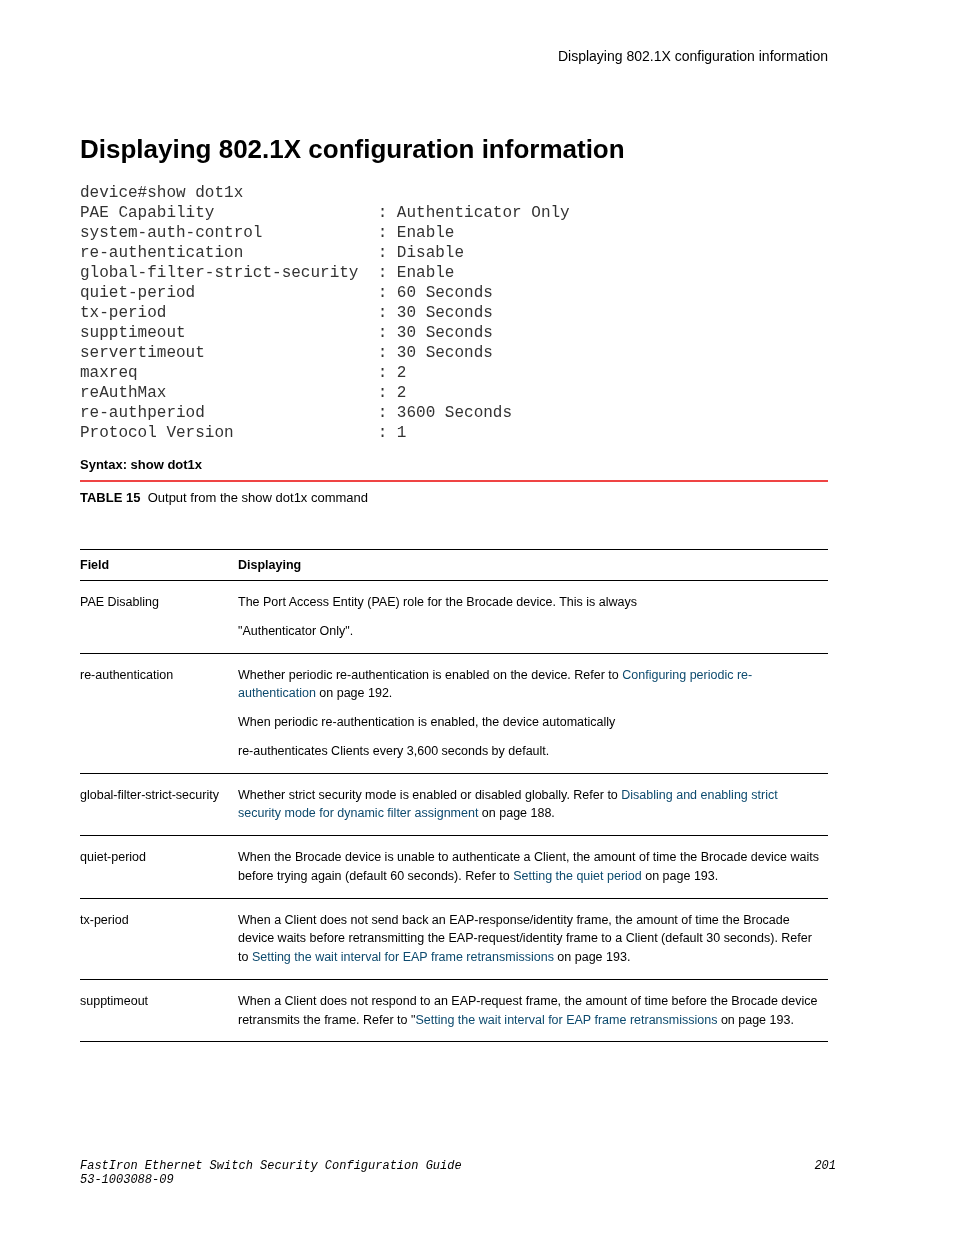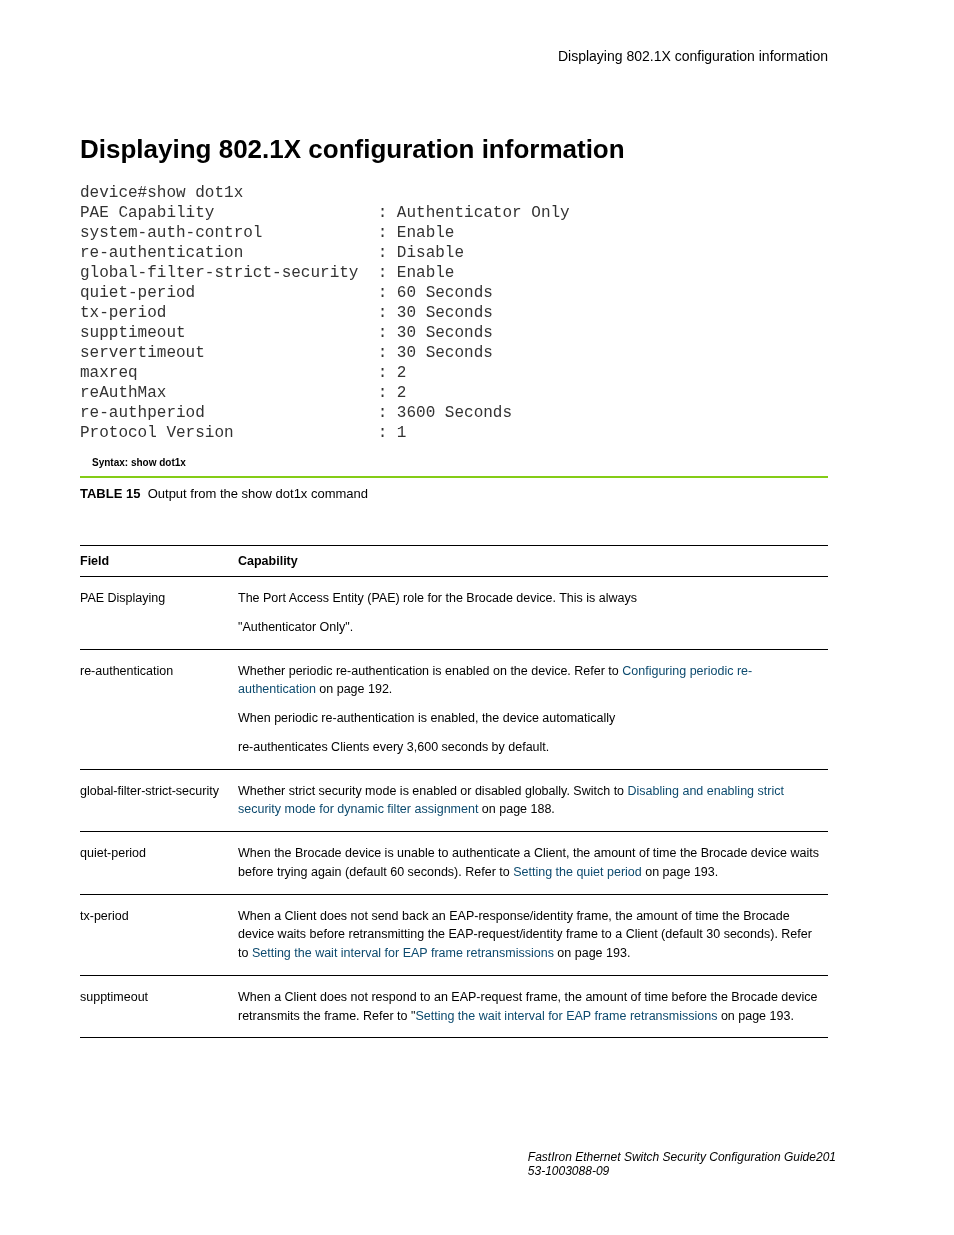--- a/index.html
+++ b/index.html
@@ -34,33 +34,32 @@
   .intro b { font-weight: bold; }
   pre.cli {
     font-family: "Courier New", monospace;
     font-size: 16px;
     line-height: 1.25;
     white-space: pre;
     margin: 0 0 14px 0;
     color: #333;
   }
   .syntax {
-    font-size: 10px;
+    font-size: 13px;
     font-weight: bold;
     margin-bottom: 8px;
-    margin-left: 12px;
   }
   .desc {
     font-size: 13px;
     margin-bottom: 28px;
   }
   .tbl-caption {
     font-size: 13px;
     margin-bottom: 6px;
-    border-top: 2px solid #84cc16;
+    border-top: 2px solid #ef4444;
     padding-top: 8px;
   }
   .tbl-caption b { font-weight: bold; }
   table {
     width: 100%;
     border-collapse: collapse;
     font-size: 12.5px;
     margin-top: 44px;
   }
   thead th {
@@ -75,28 +74,29 @@
     padding: 12px 8px 12px 0;
     border-bottom: 1px solid #000;
     line-height: 1.5;
   }
   tbody td:first-child { width: 150px; }
   tbody p { margin: 0 0 10px 0; }
   tbody p:last-child { margin-bottom: 0; }
   a.xref { color: #0c4a6e; text-decoration: none; }
   .footer {
     position: absolute;
-    bottom: 57px;
+    bottom: 48px;
     left: 80px;
     right: 80px;
     display: flex;
-    justify-content: flex-end;
+    justify-content: space-between;
     font-style: italic;
     font-size: 12px;
     color: #000;
+    font-family: Liberation Mono, monospace;
   }
   .footer .right { font-style: italic; }
 </style>
 </head>
 <body>
 
 <div class="page">
 
   <div class="running-head">Displaying 802.1X configuration information</div>
 
@@ -121,43 +121,43 @@
 
 
   <div class="tbl-caption">
     <b>TABLE 15</b>&nbsp;&nbsp;<span>Output from the show dot1x command</span>
   </div>
 
   <table>
     <thead>
       <tr>
         <th>Field</th>
-        <th>Capability</th>
+        <th>Displaying</th>
       </tr>
     </thead>
     <tbody>
       <tr>
-        <td>PAE Displaying</td>
+        <td>PAE Disabling</td>
         <td>
           <p>The Port Access Entity (PAE) role for the Brocade device. This is always</p>
           <p>"Authenticator Only".</p>
         </td>
       </tr>
       <tr>
         <td>re-authentication</td>
         <td>
           <p><span>Whether periodic re-authentication is enabled on the device. Refer to </span><a class="xref">Configuring periodic re-authentication</a><span> on page 192.</span></p>
           <p>When periodic re-authentication is enabled, the device automatically</p>
           <p>re-authenticates Clients every 3,600 seconds by default.</p>
         </td>
       </tr>
       <tr>
         <td>global-filter-strict-security</td>
         <td>
-          <p><span>Whether strict security mode is enabled or disabled globally. Switch to </span><a class="xref">Disabling and enabling strict security mode for dynamic filter assignment</a><span> on page 188.</span></p>
+          <p><span>Whether strict security mode is enabled or disabled globally. Refer to </span><a class="xref">Disabling and enabling strict security mode for dynamic filter assignment</a><span> on page 188.</span></p>
         </td>
       </tr>
       <tr>
         <td>quiet-period</td>
         <td>
           <p><span>When the Brocade device is unable to authenticate a Client, the amount of time the Brocade device waits before trying again (default 60 seconds). Refer to </span><a class="xref">Setting the quiet period</a><span> on page 193.</span></p>
         </td>
       </tr>
       <tr>
         <td>tx-period</td>

